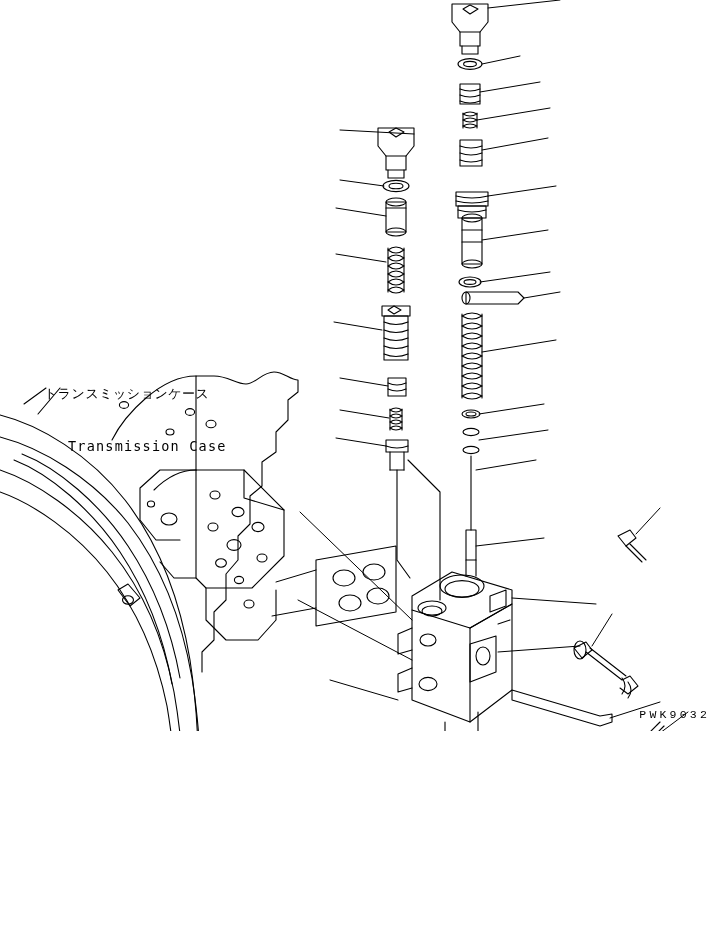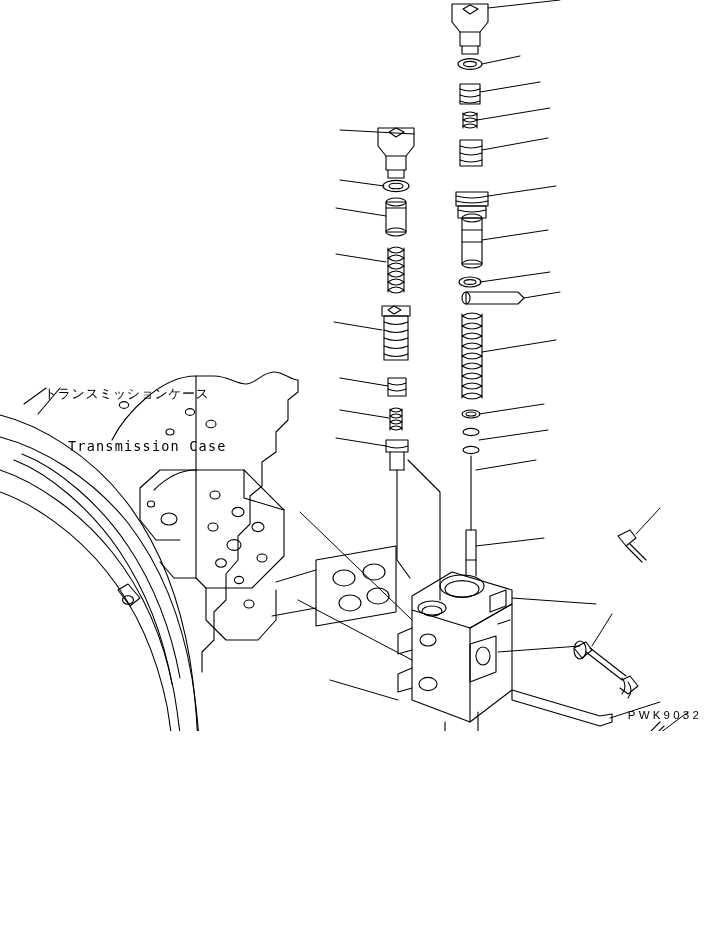--- a/index.html
+++ b/index.html
@@ -40,23 +40,23 @@
     font-size: 13.5px;
     letter-spacing: 1.2px;
     margin-left: 24px;
   }
   #transmission-case-label {
     left: 44px;
     top: 350px;
   }
   #drawing-number {
     position: absolute;
-    right: 14px;
+    right: 6px;
     bottom: 10px;
-    font-family: Liberation Sans, sans-serif;
+    font-family: Liberation Mono, monospace;
     font-size: 11.5px;
     letter-spacing: 3.2px;
     color: #000000;
   }
 </style>
 </head>
 <body>
 
 <div id="sheet">
 

